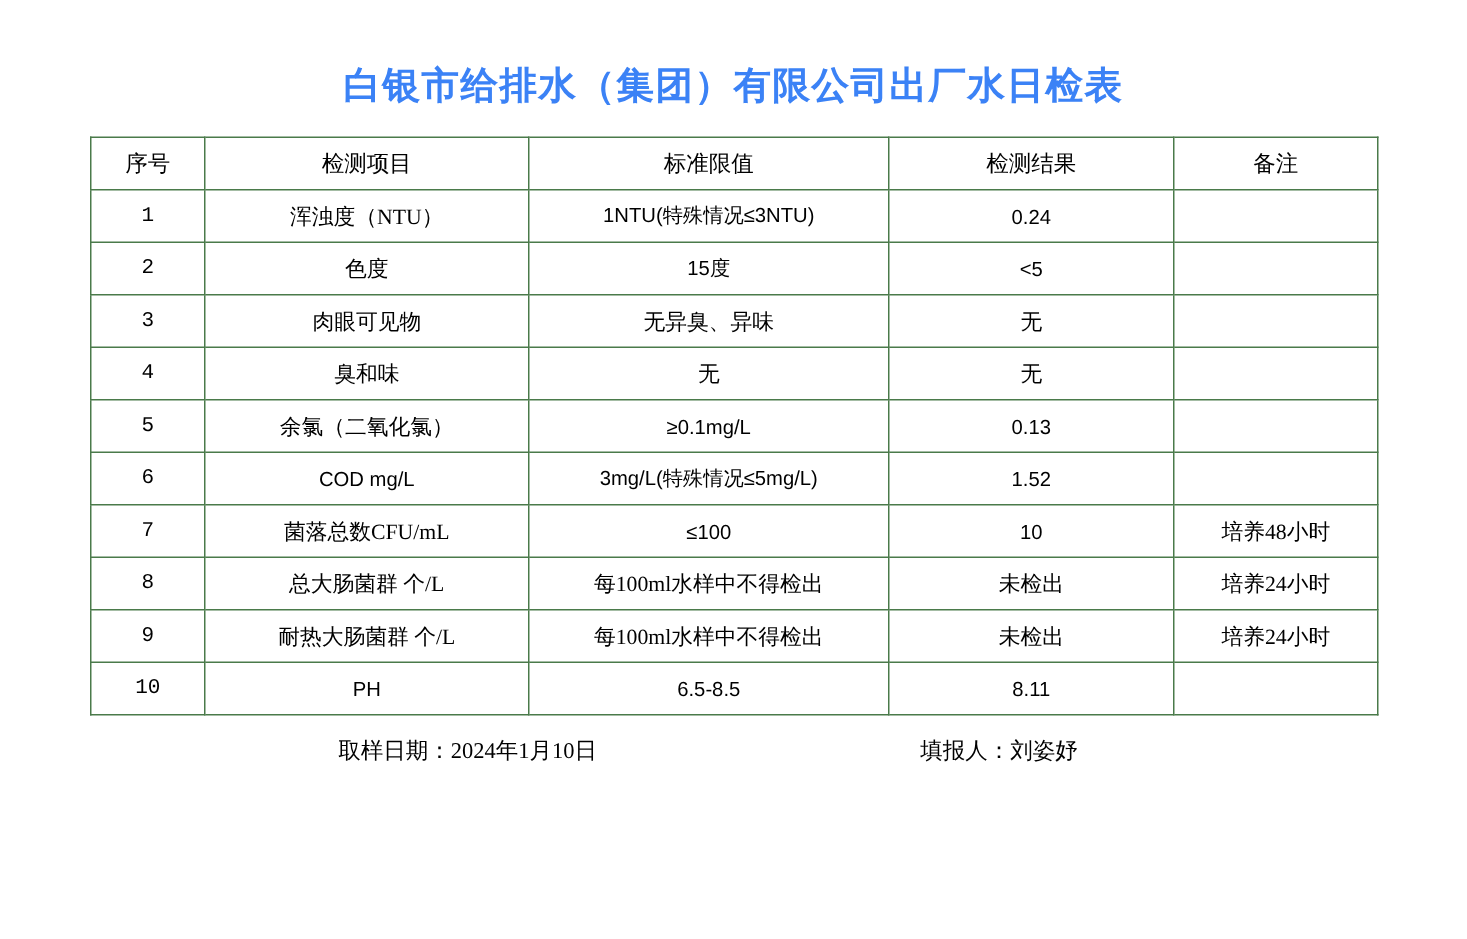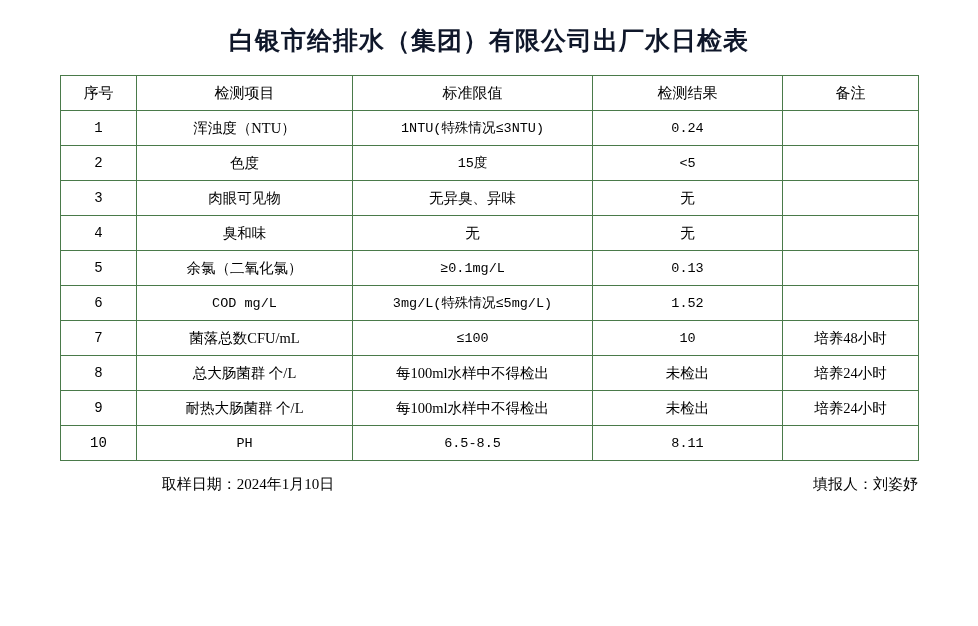--- a/index.html
+++ b/index.html
@@ -20,23 +20,23 @@
     height: 626px;
     box-sizing: border-box;
     padding: 0;
   }
   .title {
     text-align: center;
     font-family: "Liberation Serif", "DejaVu Serif", serif;
     font-weight: bold;
     font-size: 25px;
     letter-spacing: 1px;
-    margin-top: 24px;
+    margin-top: 40px;
     margin-bottom: 18px;
-    color: #0f172a;
+    color: #3b82f6;
   }
   .table-wrap {
     padding: 0 60px;
   }
   table.report {
     width: 858px;
     border-collapse: collapse;
     table-layout: fixed;
     font-size: 14.5px;
     font-family: "Liberation Serif", "DejaVu Serif", serif;
@@ -53,37 +53,37 @@
   table.report thead td {
     font-size: 15px;
   }
   col.c0 { width: 76px; }
   col.c1 { width: 216px; }
   col.c2 { width: 240px; }
   col.c3 { width: 190px; }
   col.c4 { width: 136px; }
 
   .cell-mono {
-    font-family: Liberation Mono, monospace;
+    font-family: Liberation Sans, sans-serif;
     font-size: 13.5px;
   }
   .cell-cn {
     font-family: Liberation Serif, serif;
     font-size: 14.5px;
   }
   .footer {
     display: flex;
     padding: 0 60px;
     margin-top: 14px;
     font-family: "Liberation Serif", "DejaVu Serif", serif;
     font-size: 15px;
   }
-  .footer .f1 { width: 300px; text-align: center; padding-left: 38px; }
+  .footer .f1 { width: 300px; text-align: right; padding-left: 38px; }
   .footer .f2 { width: 320px; text-align: left; padding-left: 18px;}
-  .footer .f3 { flex: 1; text-align: right; padding-left: 16px;}
+  .footer .f3 { flex: 1; text-align: center; padding-left: 16px;}
   .row-num { font-family: "Liberation Mono", "DejaVu Sans Mono", monospace; font-size: 14px;}
 </style>
 </head>
 <body>
 
 <div class="page">
 
   <div class="title">白银市给排水（集团）有限公司出厂水日检表</div>
 
   <div class="table-wrap">

